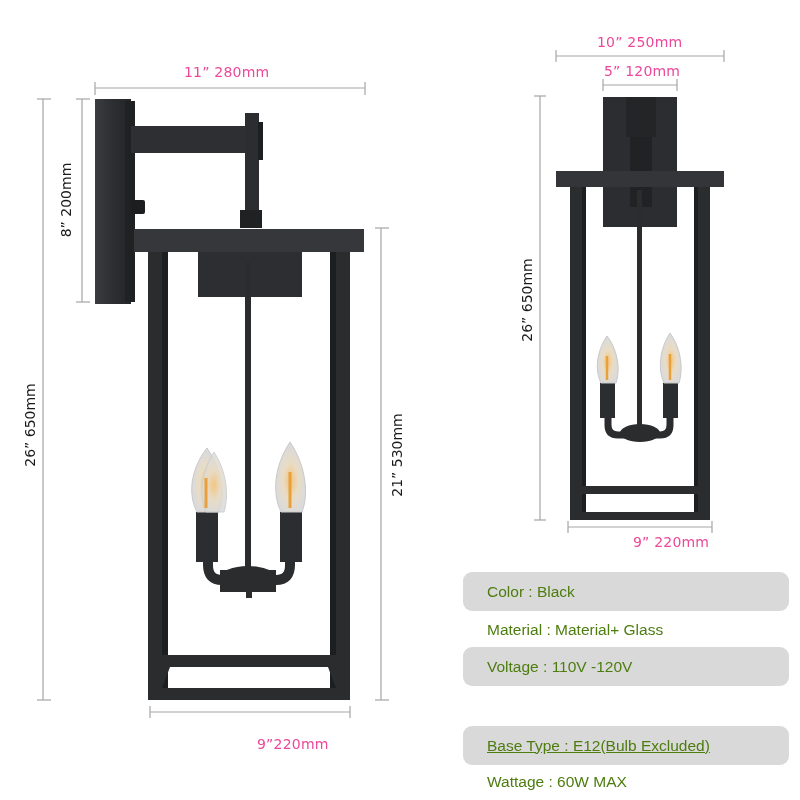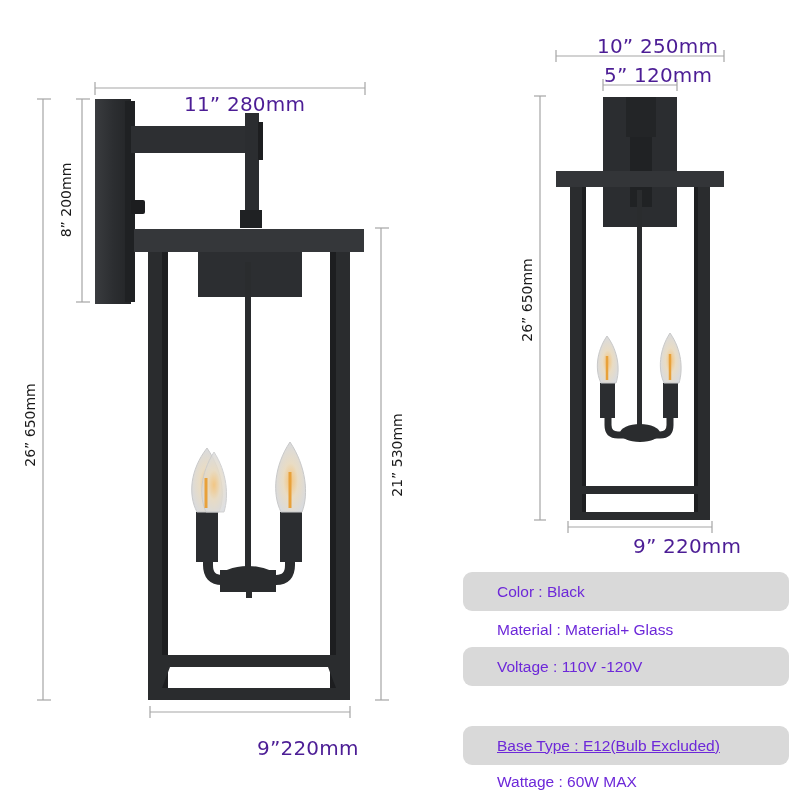--- a/index.html
+++ b/index.html
@@ -1,19 +1,19 @@
 <!DOCTYPE html>
 <html><head>
 <meta charset="utf-8">
 <style>
   html, body { margin:0; padding:0; background:#ffffff; }
   body { width:800px; height:800px; position:relative; overflow:hidden; font-family:"DejaVu Sans", sans-serif; color:#1a1a1a; }
-  .dim-label { position:absolute; font-size:20px; color:#4c1d95; white-space:nowrap; letter-spacing:0.2px; }
+  .dim-label { position:absolute; font-size:14px; color:#ec4899; white-space:nowrap; letter-spacing:0.2px; }
   .vlabel { position:absolute; font-size:14px; color:#1a1a1a; white-space:nowrap; transform-origin:center center; transform:translate(-50%,-50%) rotate(-90deg); }
-  .spec-row { position:absolute; left:463px; width:326px; height:39px; border-radius:9px; display:flex; align-items:center; box-sizing:border-box; padding-left:34px; font-family:"Liberation Sans", sans-serif; font-size:15.5px; color:#6d28d9; }
+  .spec-row { position:absolute; left:463px; width:326px; height:39px; border-radius:9px; display:flex; align-items:center; box-sizing:border-box; padding-left:24px; font-family:"Liberation Sans", sans-serif; font-size:15.5px; color:#4d7c0f; }
   .spec-row.shaded { background:#d9d9d9; }
   svg { position:absolute; left:0; top:0; }
 </style>
 </head>
 <body>
 
 <svg width="800" height="800" viewBox="0 0 800 800">
   <defs>
     <linearGradient id="metal" x1="0" x2="1" y1="0" y2="0">
       <stop offset="0" stop-color="#3a3c3f"></stop>
@@ -130,21 +130,21 @@
     <line x1="677" y1="79" x2="677" y2="91"></line>
     <line x1="540" y1="96" x2="540" y2="520"></line>
     <line x1="534" y1="96" x2="546" y2="96"></line>
     <line x1="534" y1="520" x2="546" y2="520"></line>
     <line x1="568" y1="527" x2="712" y2="527"></line>
     <line x1="568" y1="521" x2="568" y2="533"></line>
     <line x1="712" y1="521" x2="712" y2="533"></line>
   </g>
 </svg>
 
-<div class="dim-label" style="left:184px; top:64px;margin-top:28px;">11”  280mm</div>
+<div class="dim-label" style="left:184px; top:64px;">11”  280mm</div>
 <div class="vlabel" style="left:66px; top:200px;">8”  200mm</div>
 <div class="vlabel" style="left:30px; top:425px;">26”  650mm</div>
 <div class="vlabel" style="left:397px; top:455px;">21”  530mm</div>
 <div class="dim-label" style="left:214px; top:736px;margin-left:43px;">9”220mm</div>
 
 <div class="dim-label" style="left:597px; top:34px;">10”  250mm</div>
 <div class="dim-label" style="left:604px; top:63px;">5”  120mm</div>
 <div class="vlabel" style="left:527px; top:300px;">26”  650mm</div>
 <div class="dim-label" style="left:605px; top:534px;margin-left:28px;">9”  220mm</div>
 

